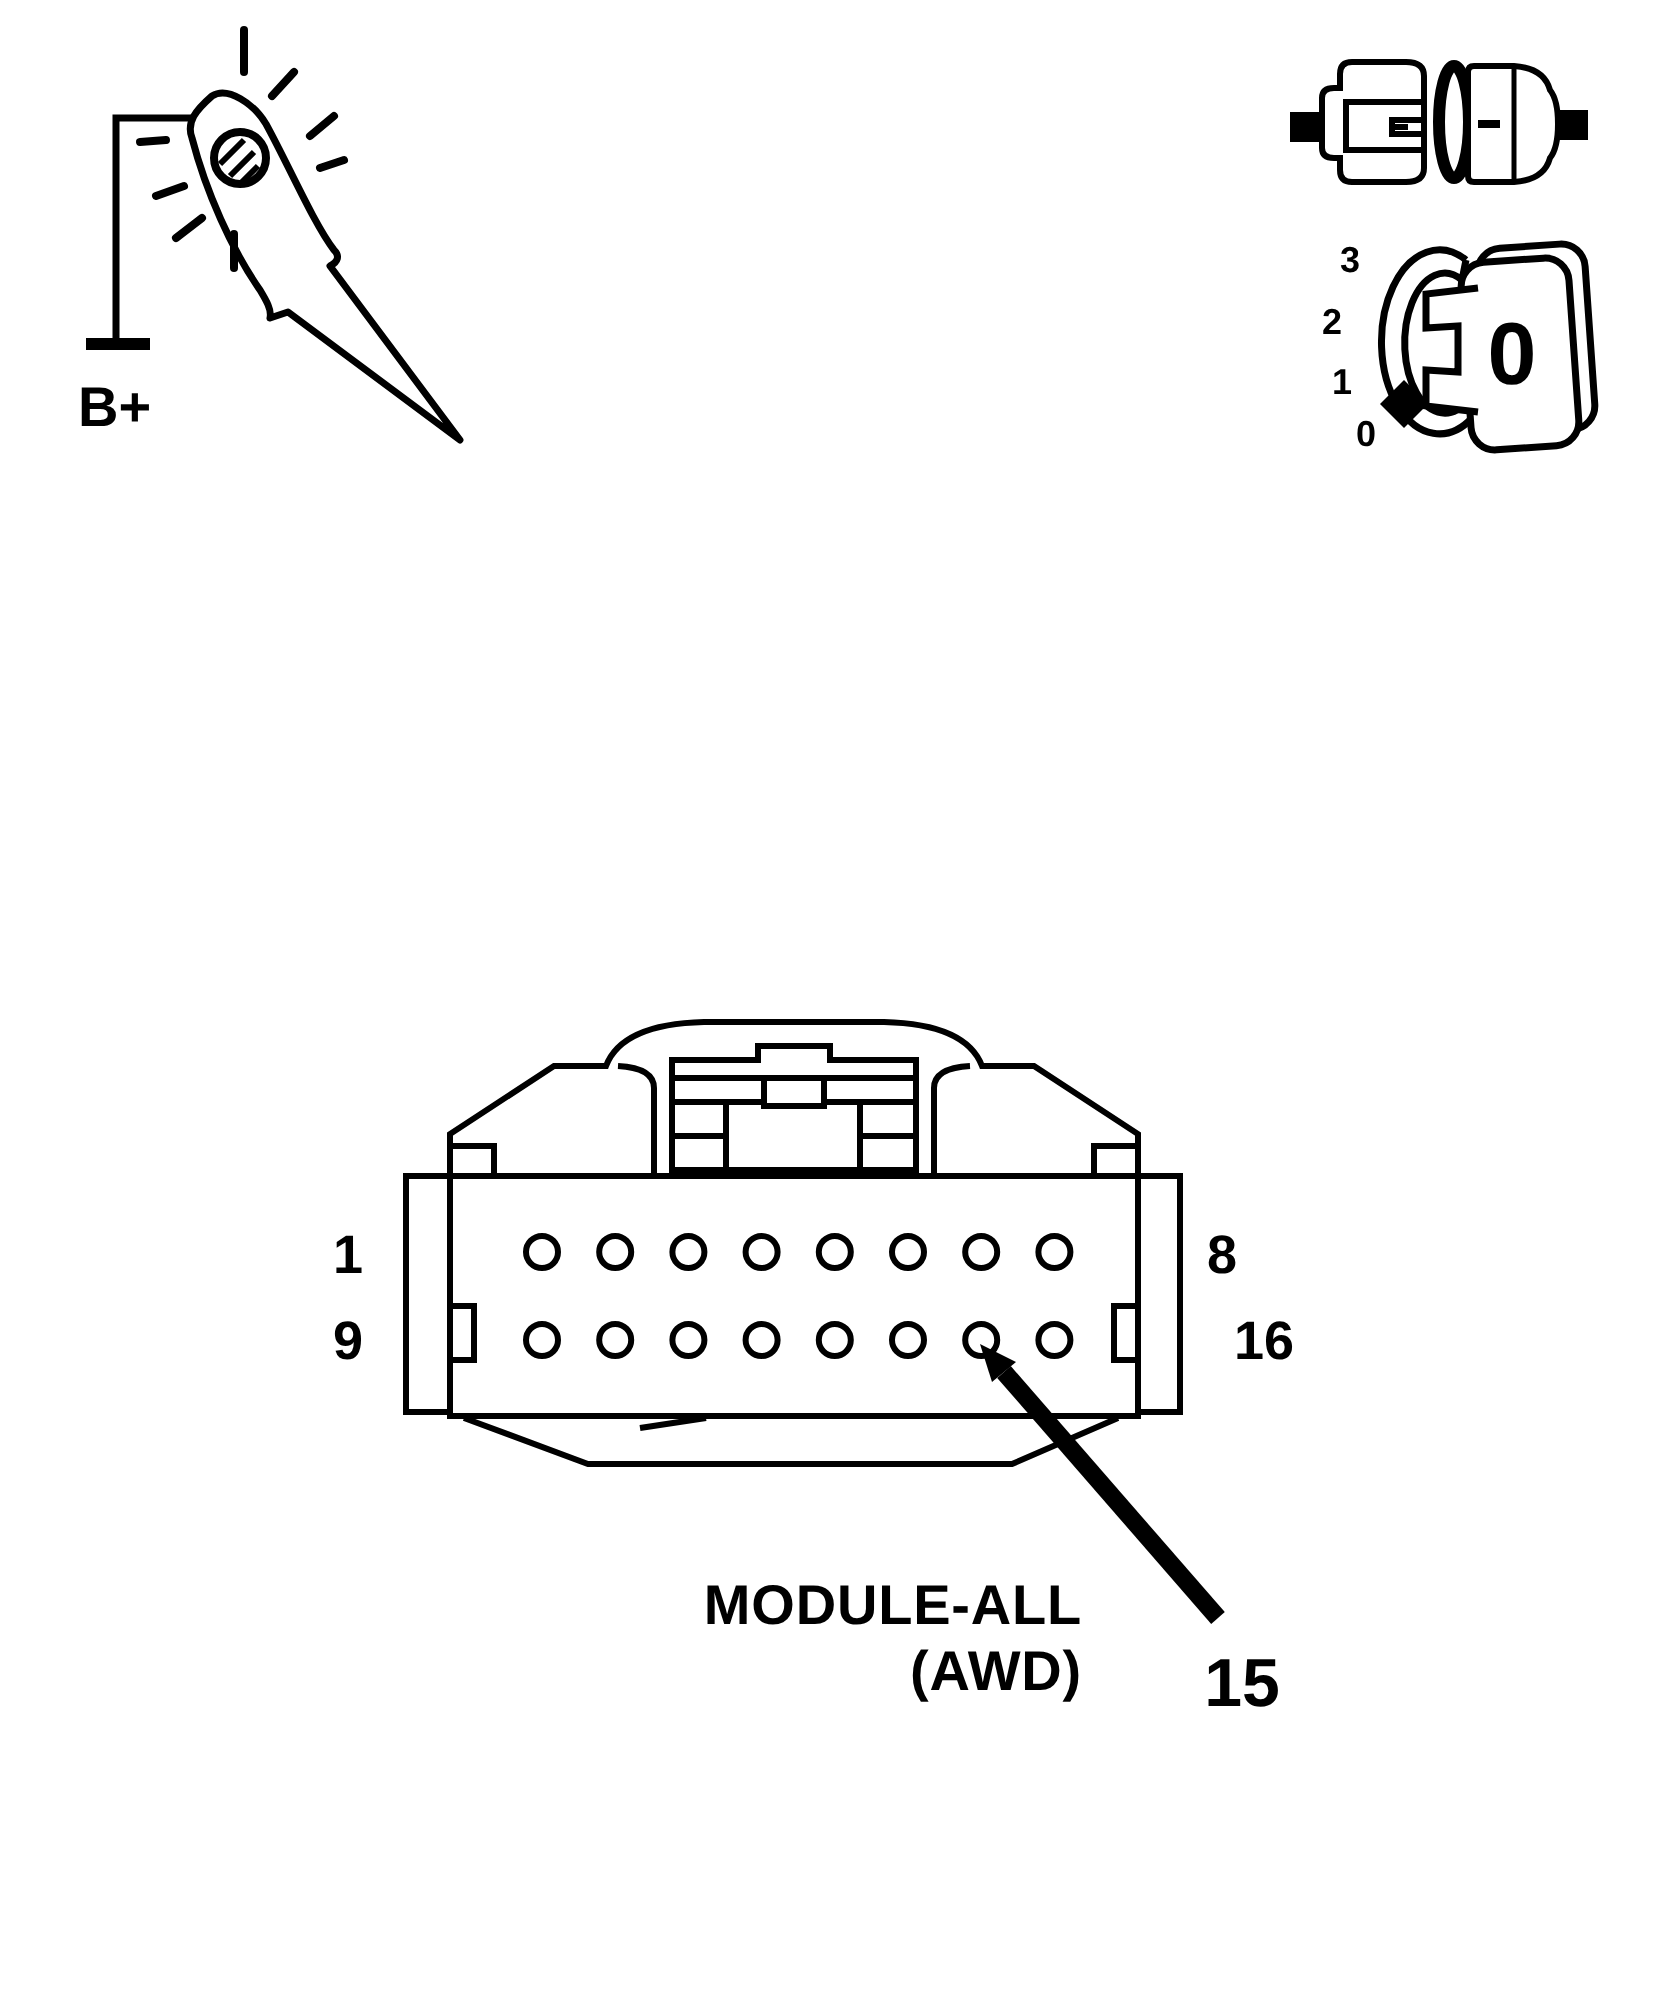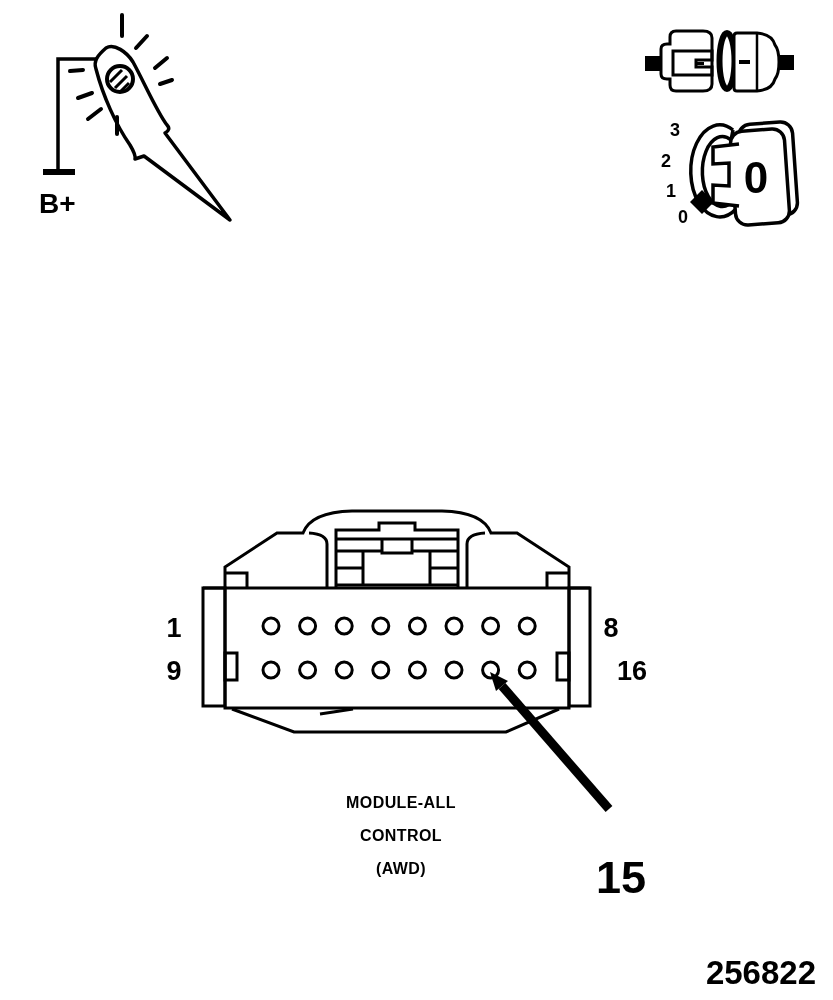--- a/index.html
+++ b/index.html
@@ -5,23 +5,23 @@
   html,body{margin:0;padding:0;background:#fff;}
   .stage{position:relative;width:833px;height:1000px;background:#ffffff;overflow:hidden;
          font-family:"Liberation Sans",sans-serif;color:#000;}
   svg.art{position:absolute;left:0;top:0;}
   .txt{position:absolute;font-weight:bold;white-space:nowrap;line-height:1;}
   .ctr{transform:translate(-50%,-50%);}
   .bplus{left:39px;top:190px;font-size:28px;}
   .keynum{font-size:18px;}
   .keyface{font-size:44px;}
   .pinlbl{font-size:27px;}
-  .callout{font-size:45px;margin-top:35px;}
+  .callout{font-size:34px;}
   .caption{position:absolute;left:261px;top:786px;width:280px;}
-  .cap-line{text-align:center;line-height:33px;font-size:16px;font-weight:bold;letter-spacing:0.4px;}
+  .cap-line{text-align:right;line-height:33px;font-size:28px;font-weight:bold;letter-spacing:0.4px;}
   .fignum{left:660px;top:956px;width:156px;text-align:right;font-size:33px;}
 </style>
 </head>
 <body>
 
 <div class="stage">
 
   <svg class="art" width="833" height="1000" viewBox="0 0 833 1000">
 
     <g stroke="#000" fill="none" stroke-width="3.5">
@@ -122,18 +122,16 @@
 
   <div class="txt ctr pinlbl" style="left:174px;top:628px;">1</div>
   <div class="txt ctr pinlbl" style="left:611px;top:628px;">8</div>
   <div class="txt ctr pinlbl" style="left:174px;top:671px;">9</div>
   <div class="txt ctr pinlbl" style="left:632px;top:671px;">16</div>
 
   <div class="txt ctr callout" style="left:621px;top:842px;">15</div>
 
   <div class="caption">
     <div class="cap-line">MODULE-ALL</div>
-    <div class="cap-line">CONTROL</div>
     <div class="cap-line">(AWD)</div>
   </div>
 
-  <div class="txt fignum">256822</div>
 </div>
 
 </body></html>

